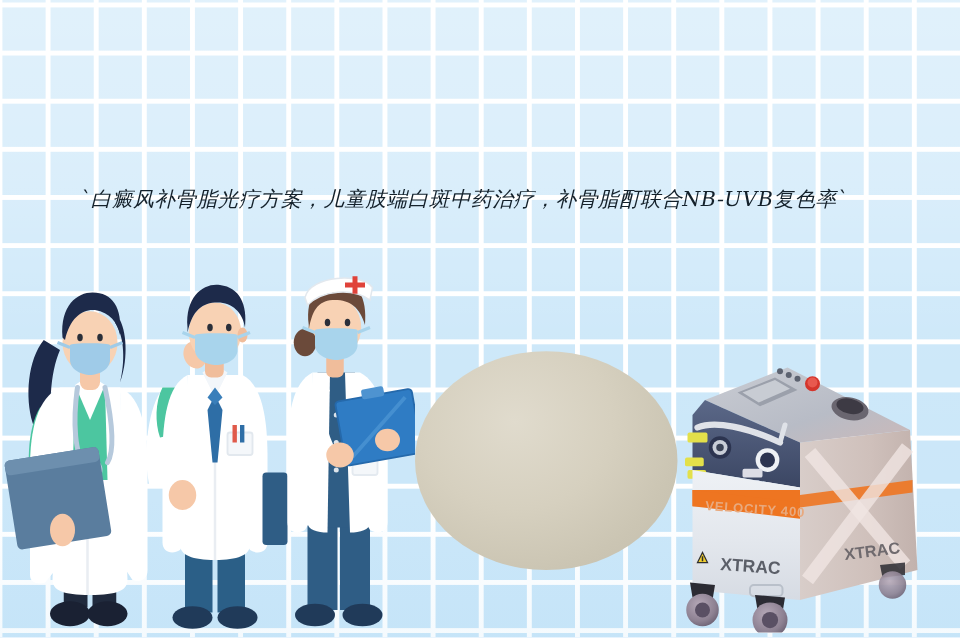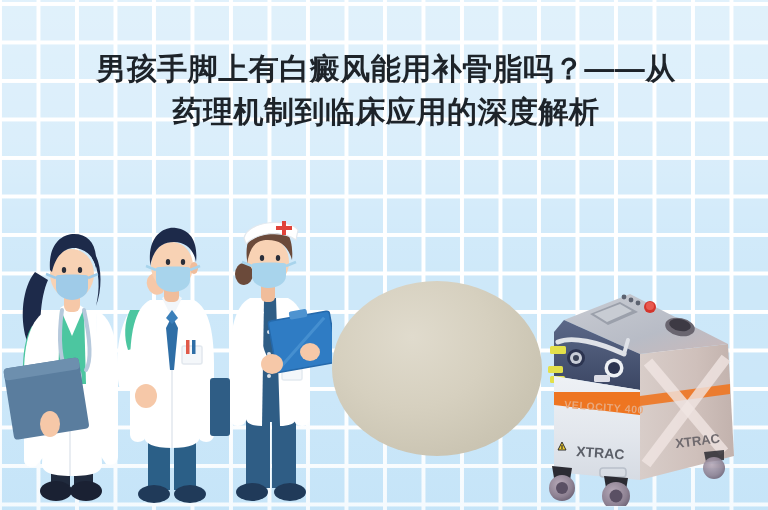--- a/index.html
+++ b/index.html
@@ -87,23 +87,22 @@
   .laser { position: absolute; left: 528px; top: 280px; width: 216px; height: 226px; }
 </style>
 </head>
 <body>
 
 <div id="poster">
 
   <div class="bg-grid"></div>
   <div class="bg-tint-top"></div>
 
-  <div class="headline">男孩手脚上有白癜风能用补骨脂吗？——从
-药理机制到临床应用的深度解析</div>
-
+
+  <div class="subtitle">`白癜风补骨脂光疗方案，儿童肢端白斑中药治疗，补骨脂酊联合NB-UVB复色率`</div>
 
   <div class="skin-patch"></div>
 
   <svg class="person" style="left:2px; top:214px;" width="130" height="296" viewBox="0 0 130 296">
 
     <path d="M33 58 C20 74 18 104 24 124 C28 138 36 142 42 138 C36 116 38 84 46 66 Z" fill="#1d2a4a"></path>
 
     <rect x="49" y="190" width="19" height="82" fill="#202a3d"></rect>
     <rect x="72" y="190" width="19" height="82" fill="#202a3d"></rect>
 

